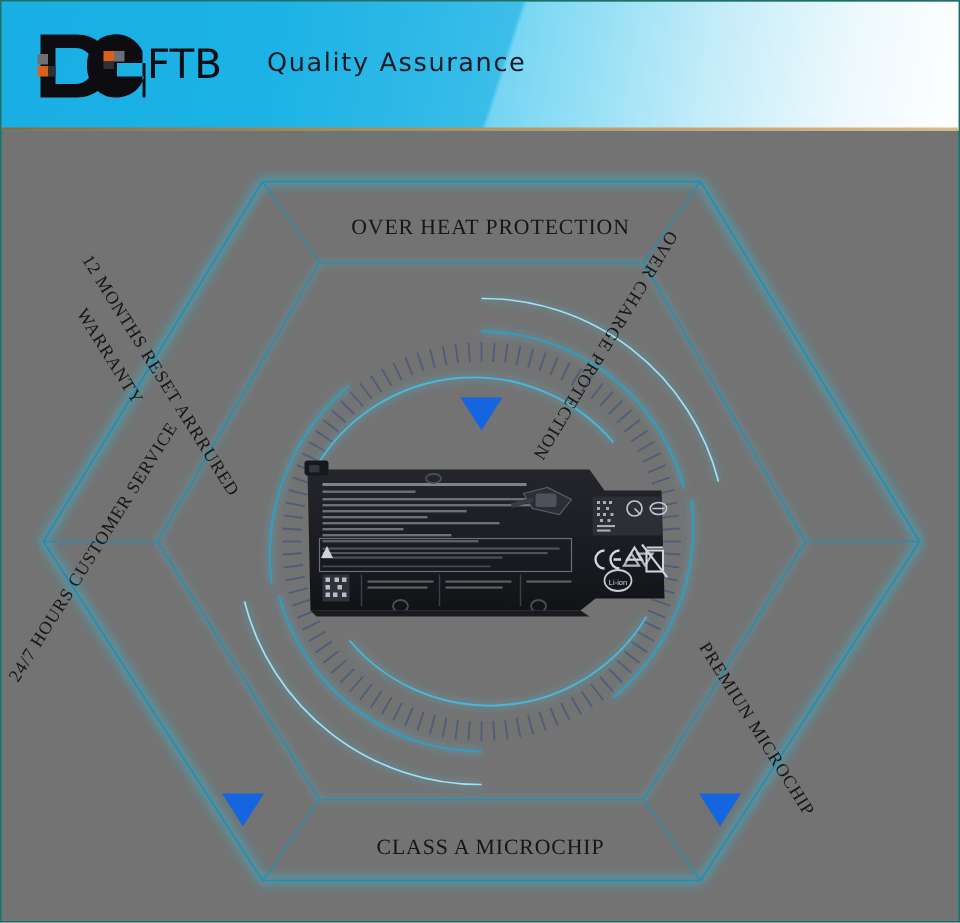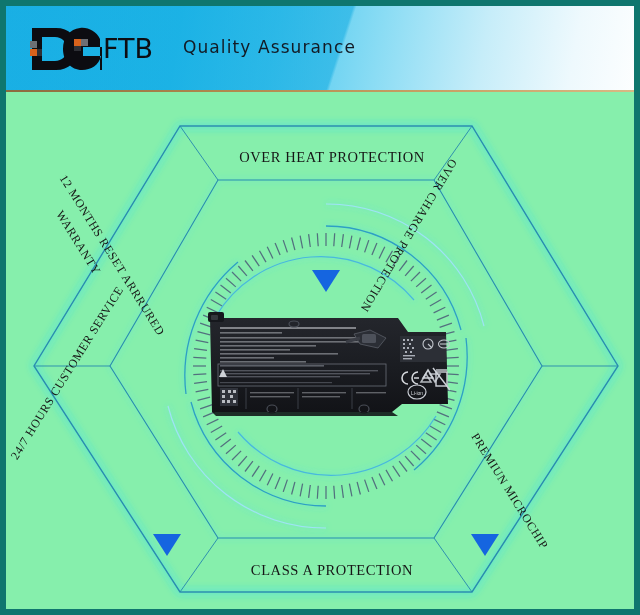--- a/index.html
+++ b/index.html
@@ -6,22 +6,22 @@
   body{
     width:640px;height:615px;
     background:#ffffff;
     font-family:"Liberation Sans", sans-serif;
     overflow:hidden;
   }
   #page{
     position:relative;
     width:640px;height:615px;
     box-sizing:border-box;
-    border:6px solid #0f766e;
-    background:#86efac;
+    border:1px solid #0f766e;
+    background:#737373;
     overflow:hidden;
   }
 
   
   #header{
     position:absolute;left:0;top:0;width:640px;height:86px;
     background:linear-gradient(100deg,#25b5e8 0%,#2bbcea 27%,#4ec9ef 42%,#8adcf4 58%,#c6edf9 74%,#eef9fd 88%,#ffffff 100%);
     overflow:hidden;
   }
   #header-wedge{
@@ -309,21 +309,21 @@
       <g fill="#1565e0">
         <polygon points="147,440 175,440 161,462"></polygon>
       </g>
       <g fill="#1565e0">
         <polygon points="465,440 493,440 479,462"></polygon>
       </g>
     </svg>
 
     <div class="hex-label" id="lbl-top">OVER HEAT PROTECTION</div>
 
-    <div class="hex-label" id="lbl-bottom">CLASS A PROTECTION</div>
+    <div class="hex-label" id="lbl-bottom">CLASS A MICROCHIP</div>
 
     <div class="hex-label" id="lbl-tl">
       <div>12 MONTHS RESET ARRRURED</div>
       <div>WARRANTY</div>
     </div>
 
     <div class="hex-label" id="lbl-bl">24/7 HOURS CUSTOMER SERVICE</div>
 
     <div class="hex-label" id="lbl-tr">OVER CHARGE PROTECTION</div>
 

